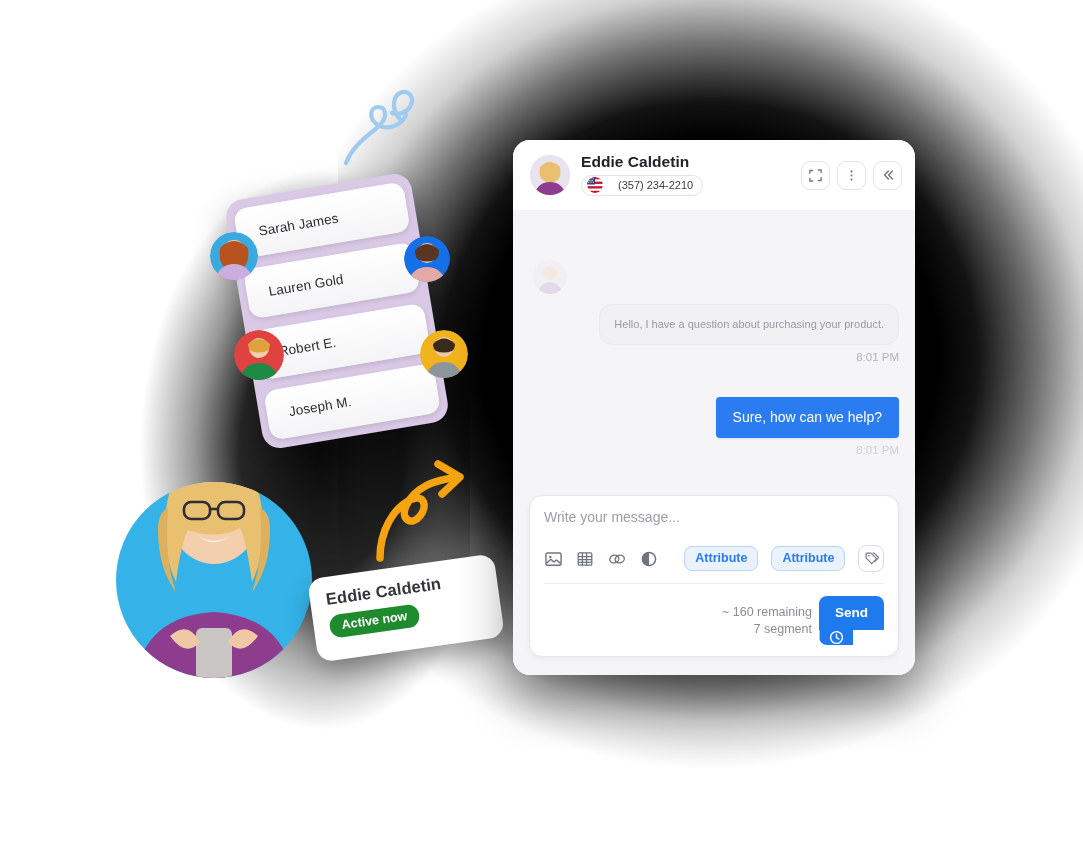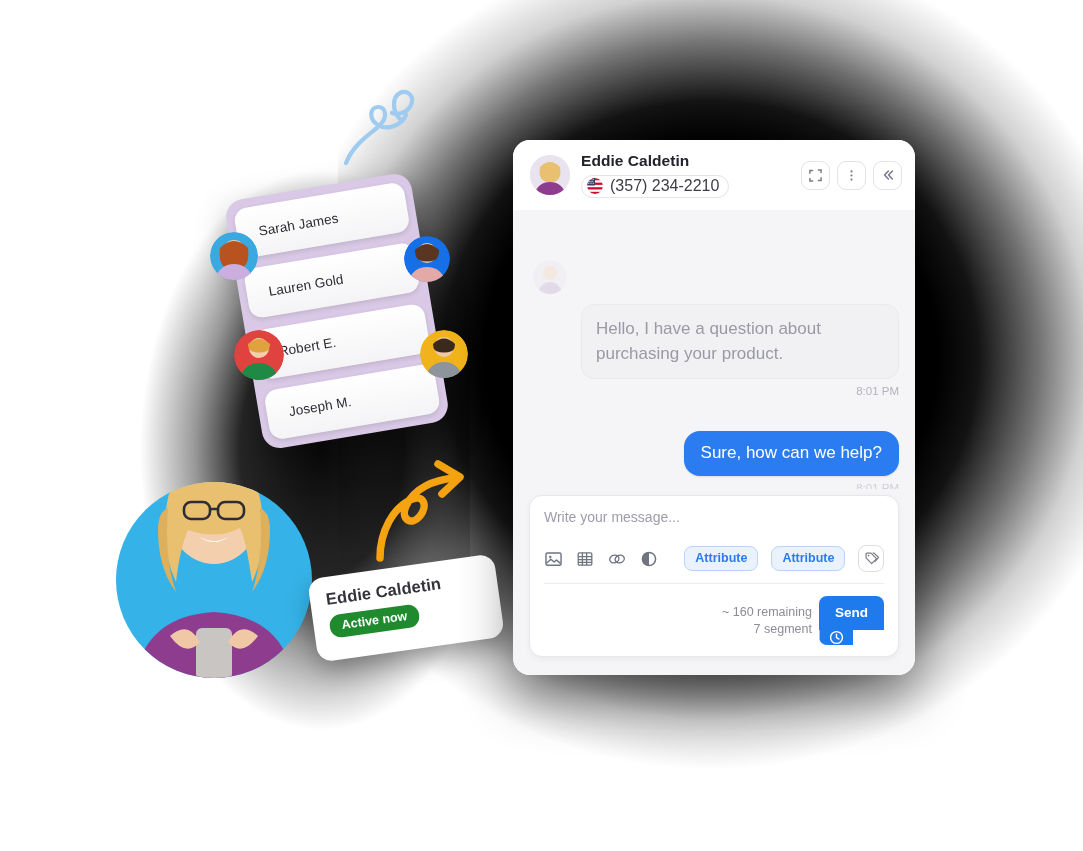--- a/index.html
+++ b/index.html
@@ -170,26 +170,26 @@
   .ch-name {
     font-size: 15.5px;
     font-weight: 700;
     color: #22222a;
     letter-spacing: .05px;
     line-height: 1.1;
   }
   .ch-phone {
     display: inline-flex;
     align-items: center;
-    gap: 7px;
+    gap: 15px;
     margin-top: 5px;
     border: 1px solid #e3e3e8;
     border-radius: 12px;
     padding: 1px 9px 2px 5px;
-    font-size: 16px;
+    font-size: 11px;
     color: #3d3d47;
     font-weight: 500;
   }
   .flag { width: 16px; height: 16px; border-radius: 50%; display:block; }
 
   .ch-actions { display: flex; gap: 7px; flex: 0 0 auto; }
   .ch-btn {
     width: 29px; height: 29px;
     border: 1px solid #e2e2e8;
     border-radius: 9px;
@@ -215,38 +215,39 @@
     opacity: .30;
   }
 
   .msg-in-wrap { margin-top: 84px; display: flex; justify-content: flex-end; }
   .msg-in {
     max-width: 318px;
     background: #f1f1f4;
     border: 1px solid #e9e9ee;
     border-radius: 13px;
     padding: 11px 14px 12px;
-    font-size: 17px;
+    font-size: 11px;
     line-height: 1.48;
     color: #9a9aa6;
+    text-align: right;
   }
   .stamp {
     text-align: right;
     font-size: 11.5px;
     color: #b3b3bd;
     margin-top: 6px;
   }
 
   .msg-out-wrap { margin-top: 34px; display: flex; justify-content: flex-end; }
   .msg-out {
     background: #2b7cf0;
     color: #ffffff;
-    border-radius: 16px;
+    border-radius: 4px;
     padding: 11px 17px 12px;
-    font-size: 17px;
+    font-size: 14px;
     line-height: 1.3;
     max-width: 300px;
     box-shadow: 0 1px 2px rgba(0,0,0,0.10);
   }
   .stamp-out { text-align: right; font-size: 11.5px; color: #cfcfd8; margin-top: 6px; }
 
   
   .composer-zone {
     flex: 0 0 auto;
     background: #f5f5f7;

